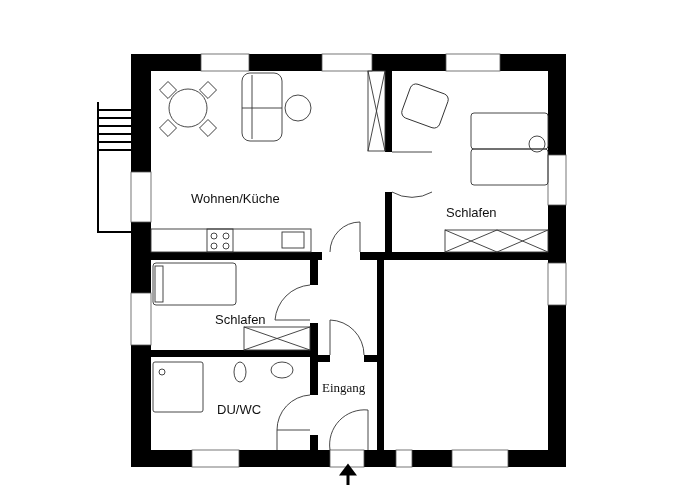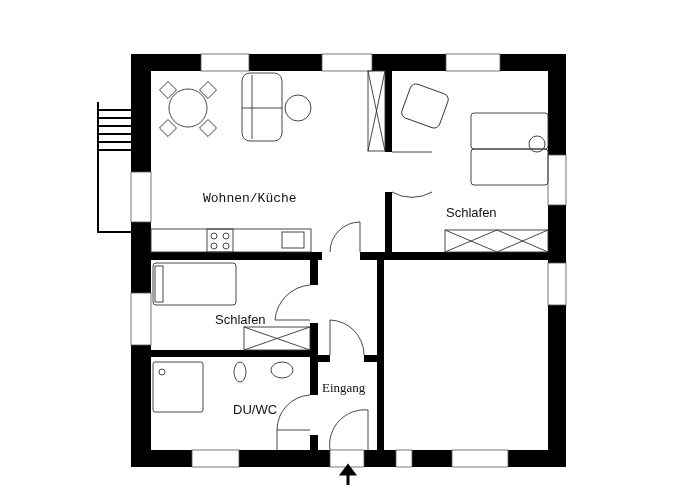--- a/index.html
+++ b/index.html
@@ -93,17 +93,17 @@
     <rect x="153" y="362" width="50" height="50" rx="2"></rect>
     <circle cx="162" cy="372" r="3"></circle>
     <ellipse cx="240" cy="372" rx="6" ry="10"></ellipse>
     <ellipse cx="282" cy="370" rx="11" ry="8"></ellipse>
     <path d="M310 395 A35 35 0 0 0 277 430 V450 M277 430 H310"></path>
     <path d="M368 410 A35 35 0 0 0 330 450 M368 410 V450"></path>
   </g>
   <path d="M348 485 V468 M342 474 L348 466 L354 474 Z" stroke="#000" stroke-width="3" fill="#000"></path>
 </svg>
 
-<span class="lbl" style="left:203px;top:191px;font-family:Liberation Mono, monospace;">Wohnen/Küche</span>
+<span class="lbl" style="left:191px;top:191px;">Wohnen/Küche</span>
 <span class="lbl" style="left:446px;top:205px;">Schlafen</span>
 <span class="lbl" style="left:215px;top:312px;">Schlafen</span>
-<span class="lbl" style="left:233px;top:402px;text-align:right;">DU/WC</span>
+<span class="lbl" style="left:217px;top:402px;text-align:right;">DU/WC</span>
 <span class="lbl" style="left:322px;top:380px;font-family:Liberation Serif, serif;">Eingang</span>
 
 </body></html>

